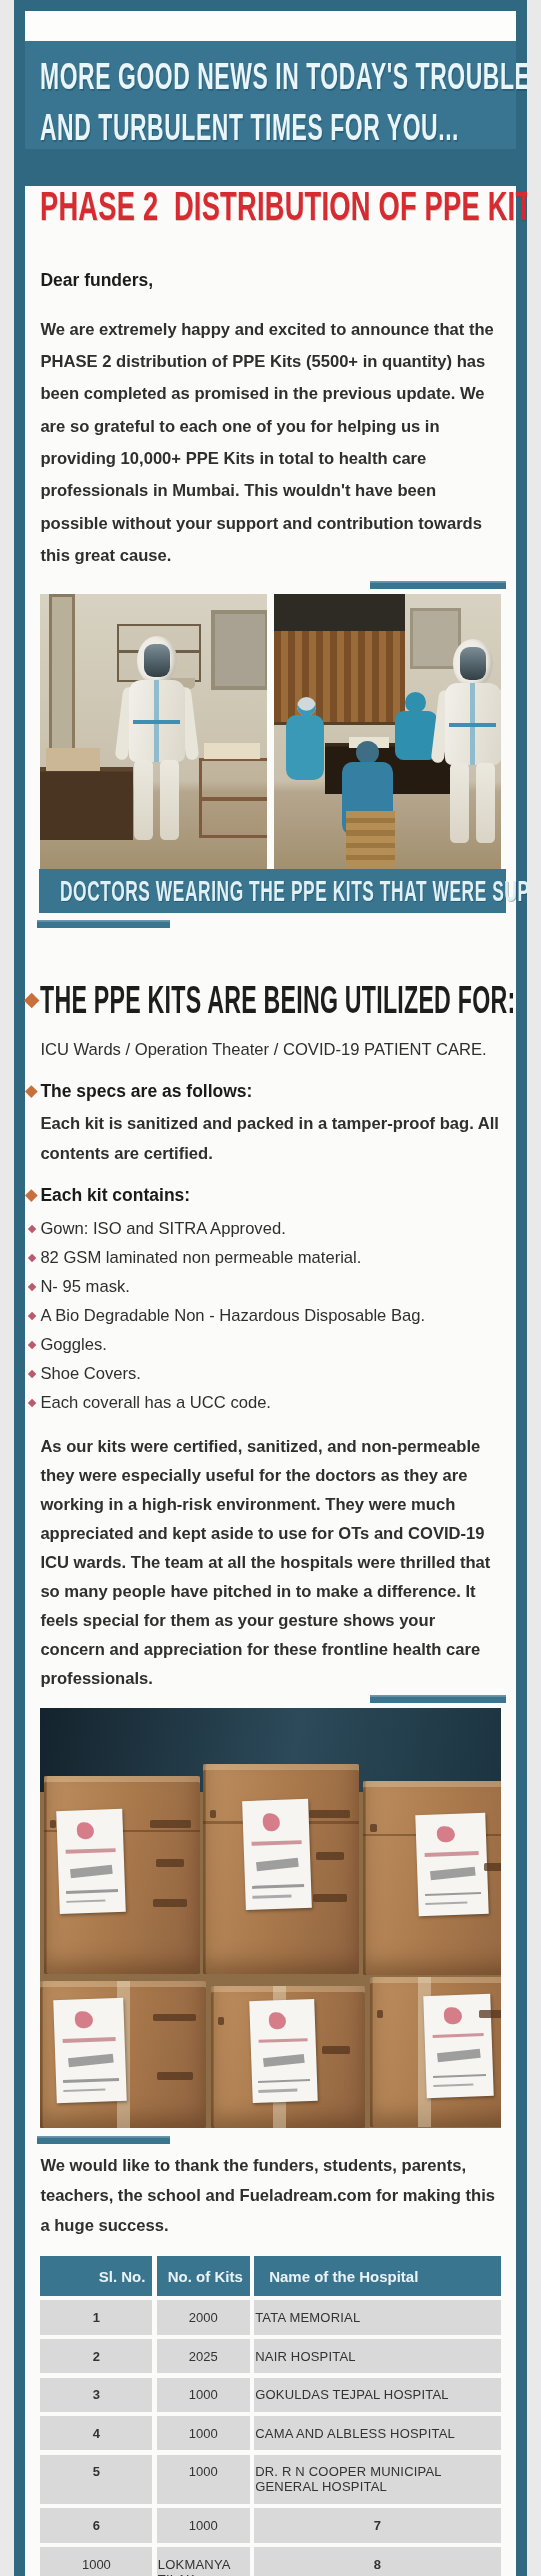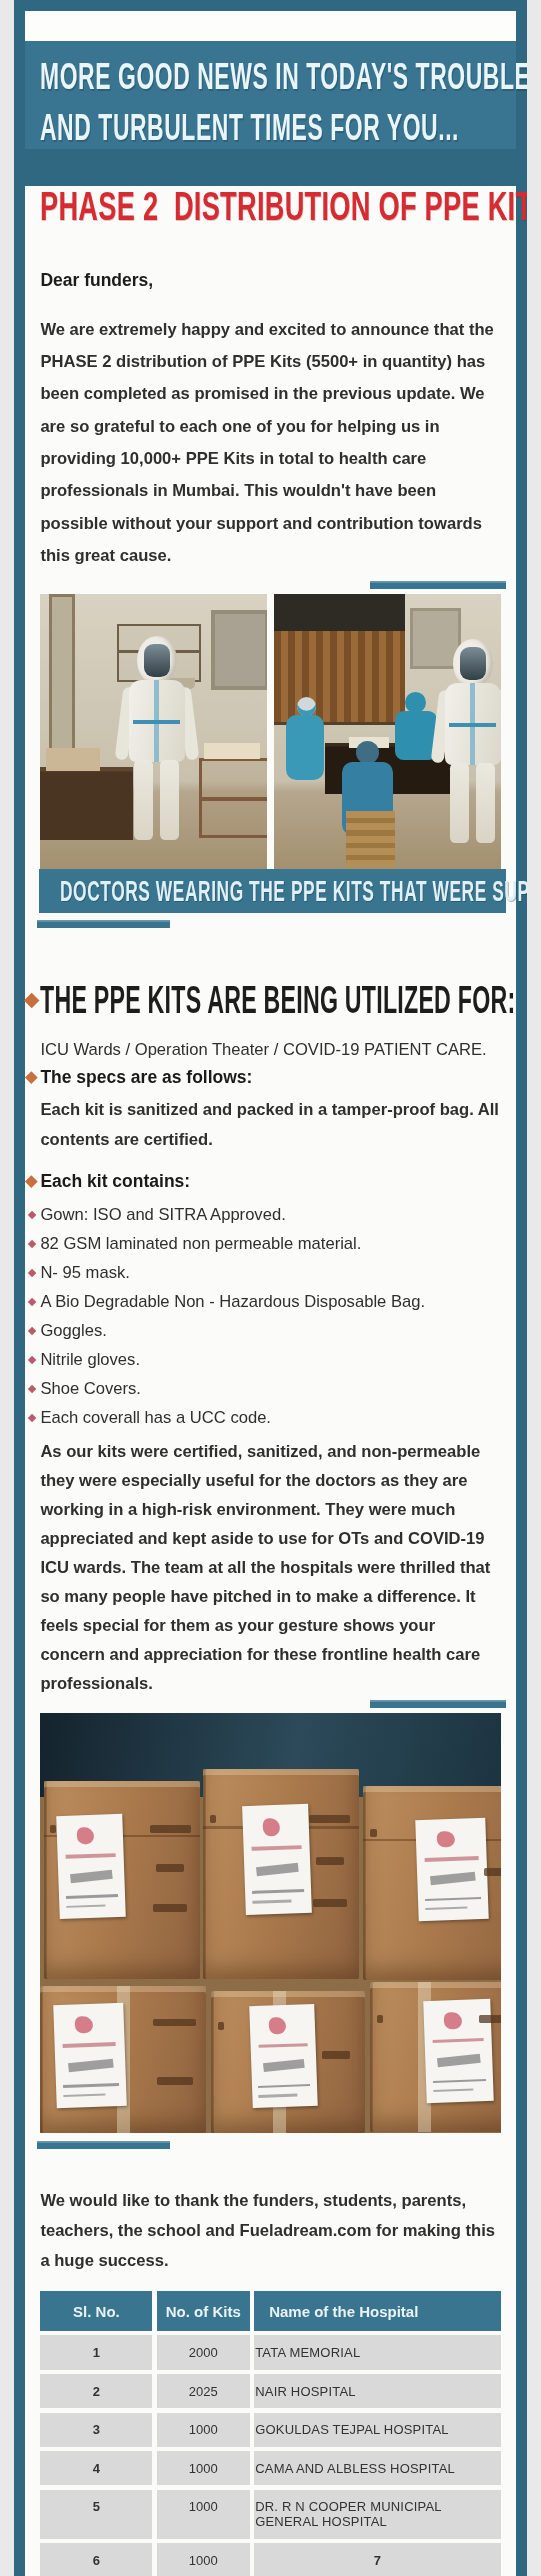--- a/index.html
+++ b/index.html
@@ -21,22 +21,22 @@
   .card { background:#fbfbf9; height:2415px; padding:0 15px 0 15px; position:relative; }
   .title { margin-top:37px; line-height:40px; }
   .title span {
     display:inline-block; transform:scaleX(0.68); transform-origin:0 50%;
     font-weight:700; font-size:40px; color:#d62b31; letter-spacing:0.4px;
     white-space:pre; text-shadow:0.9px 0.9px 0 rgba(120,20,20,0.25);
   }
   .salutation { margin-top:35px; font-size:17.5px; font-weight:700; color:#1c1c1c; }
   .para { font-size:16.6px; color:#2f2f2f; line-height:1.95;font-weight:bold; }
   .intro { margin-top:23px; }
-  .closing { margin-top:5px; line-height:1.75; }
-  .thanks { margin-top:37px; line-height:1.8; }
+  .closing { margin-top:15px; line-height:1.75; }
+  .thanks { margin-top:7px; line-height:1.8; }
   
   .bar { height:7.9px; background:#3a7590; box-shadow:inset 0 1.7px 0 rgba(255,255,255,0.25); }
   .bar-right { width:136px; margin-left:auto; margin-right:-5.2px; }
   .bar-left  { width:133px; margin-left:-3.5px; }
   .bar-1 { margin-top:8.7px; } .bar-2 { margin-top:7px; }
   .bar-3 { margin-top:1.7px; }  .bar-4 { margin-top:7.9px; }
   
   .photo-row { margin-top:5.2px; display:flex; gap:7px; height:275px; }
   .photo { position:relative; flex:1; overflow:hidden;
     background:linear-gradient(#d8d2c2 0%, #c8c0ac 68%, #b5a68e 72%, #a2906f 100%); }
@@ -67,21 +67,21 @@
     font-weight:700; font-size:29px; color:#dff0f6; letter-spacing:0.9px; white-space:nowrap;
     text-shadow:1.3px 1.3px 0 rgba(15,45,58,0.35); }
   
   .sec-head { margin-top:52px; position:relative; line-height:40px; }
   .sec-head .txt { display:inline-block; transform:scaleX(0.61); transform-origin:0 50%;
     font-weight:700; font-size:38px; color:#1d1d1d; letter-spacing:0.4px; white-space:nowrap; }
   .diamond { position:absolute; background:#c8703c; transform:rotate(45deg); }
   .diamond.big { width:11.4px; height:11.4px; left:-14px; top:15px; }
   .diamond.small { width:8.7px; height:8.7px; left:-13px; top:6.1px; }
   .usage { margin-top:12.2px; font-size:16.6px; color:#2f2f2f; }
-  .sub-head { position:relative; margin-top:7px; font-size:17.5px; font-weight:700; color:#1a1a1a; }
+  .sub-head { position:relative; margin-top:21px; font-size:17.5px; font-weight:700; color:#1a1a1a; }
   .sub-head.second { margin-top:15.7px; }
   .spec-text { margin-top:7px; line-height:1.8; }
   ul.kit-list { margin-top:8.7px; list-style:none; }
   ul.kit-list li { position:relative; font-size:16.6px; color:#2f2f2f; line-height:29px; }
   ul.kit-list li:before { content:""; position:absolute; left:-11.4px; top:11.4px; width:6.1px; height:6.1px;
     background:#bb5a6b; transform:rotate(45deg); }
   
   .boxes-photo { margin-top:5.2px; position:relative; height:420px; overflow:hidden;
     background:#8d6c48; }
   .boxes-sky { position:absolute; top:0; left:0; right:0; height:84px;
@@ -103,21 +103,21 @@
   .carton .label .l4 { left:10%; right:30%; top:87%; height:2.6px; background:#ababab; }
   .carton .print { position:absolute; background:#54351d; opacity:.75; height:7.9px; border-radius:1.7px; }
   .carton .p1 { right:6%; top:22%; width:26%; }
   .carton .p2 { right:10%; top:42%; width:18%; }
   .carton .p3 { right:8%; top:62%; width:22%; }
   .carton .p0 { left:4%; top:22%; width:4%; }
   
   .htable { margin-top:15.7px; display:grid; grid-template-columns:112px 93px 1fr;
     gap:4.4px; }
   .th { background:#3a7590; color:#e9f3f7; font-weight:700; font-size:15px;
-    padding:11.4px 7px; text-align:center; }
+    padding:11.4px 7px; text-align:right; }
   .th.name { text-align:left; padding-left:15px; }
   .td { background:#d9d9d9; font-size:13px; color:#333; padding:9.6px 7px; text-align:center; }
   .td.sl { font-weight:700; }
   .td.name { text-align:left; padding-left:1px; letter-spacing:0.2px; }
 </style>
 </head>
 <body>
 
 <div id="page">
 
@@ -212,21 +212,20 @@
       <span class="diamond small"></span>
       <span>Each kit contains:</span>
     </div>
 
     <ul class="kit-list">
       <li>Gown: ISO and SITRA Approved.</li>
       <li>82 GSM laminated non permeable material.</li>
       <li>N- 95 mask.</li>
       <li>A Bio Degradable Non - Hazardous Disposable Bag.</li>
       <li>Goggles.</li>
-      <li>Nitrile gloves.</li>
       <li>Shoe Covers.</li>
       <li>Each coverall has a UCC code.</li>
     </ul>
 
     <p class="para closing">As our kits were certified, sanitized, and non-permeable they were especially useful for the doctors as they are working in a high-risk environment. They were much appreciated and kept aside to use for OTs and COVID-19 ICU wards. The team at all the hospitals were thrilled that so many people have pitched in to make a difference. It feels special for them as your gesture shows your concern and appreciation for these frontline health care professionals.</p>
 
     <div class="bar bar-right bar-3"></div>
 
     <div class="boxes-photo">
       <div class="boxes-sky"></div>

